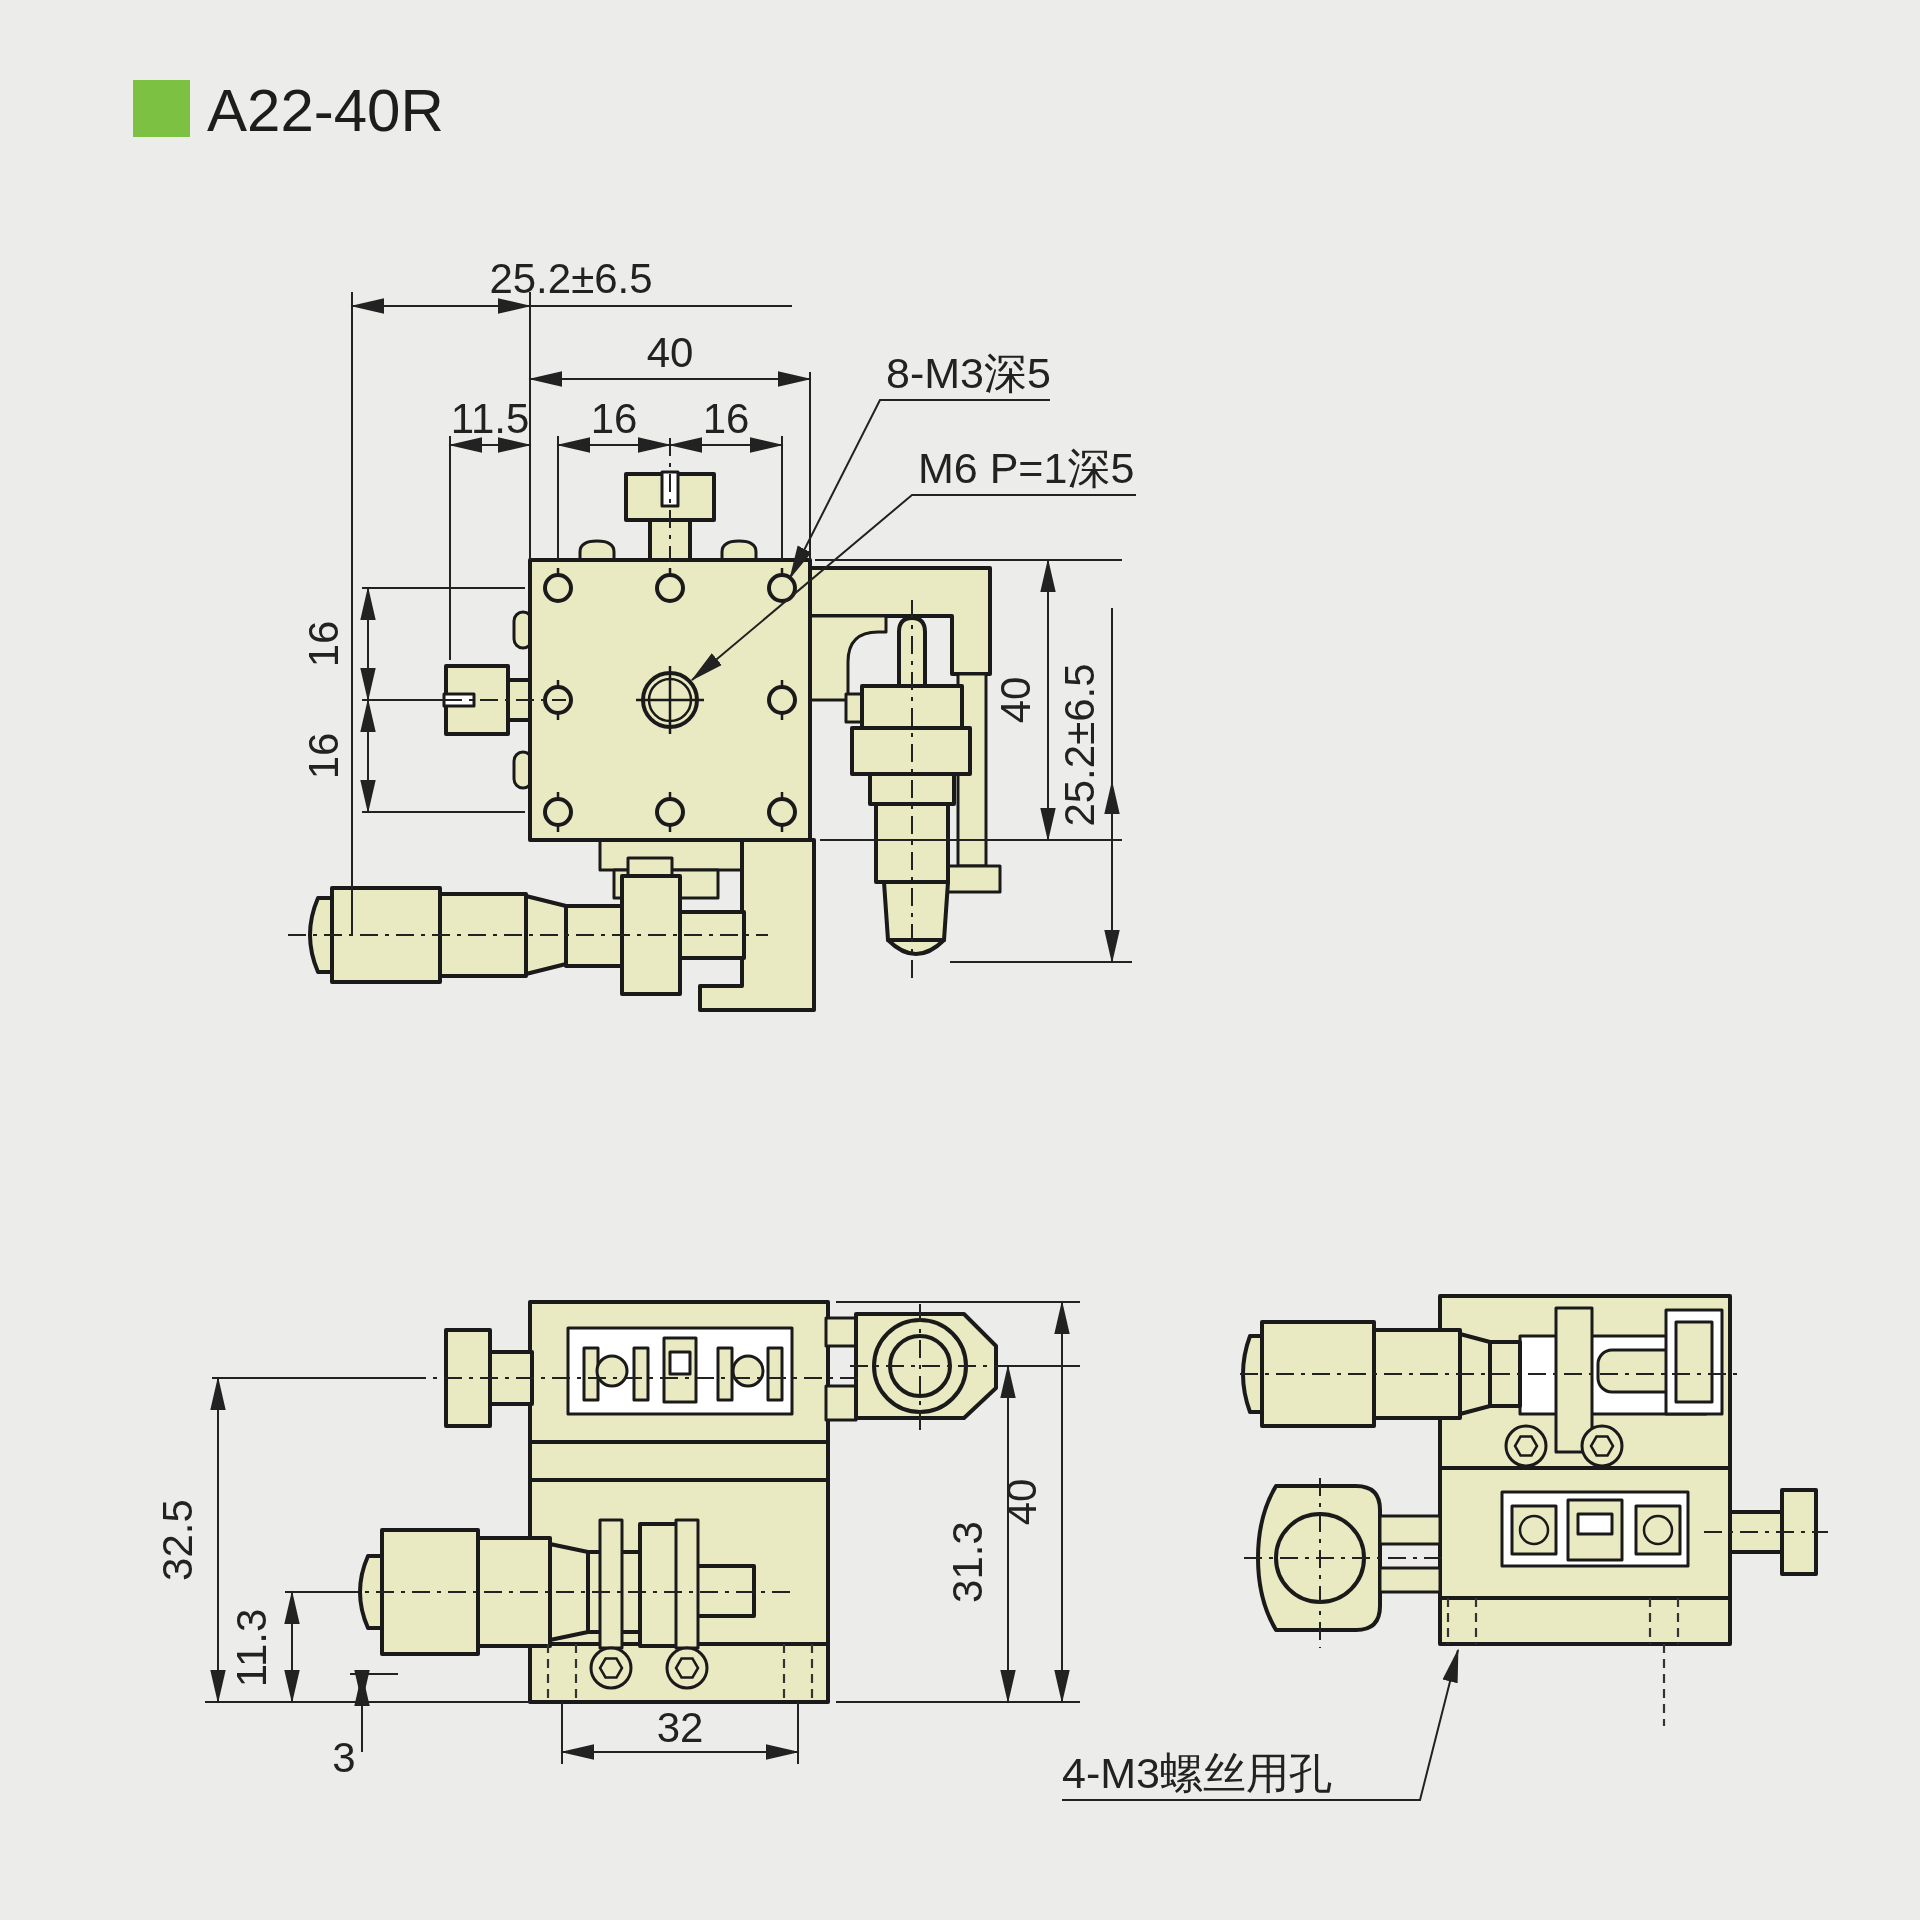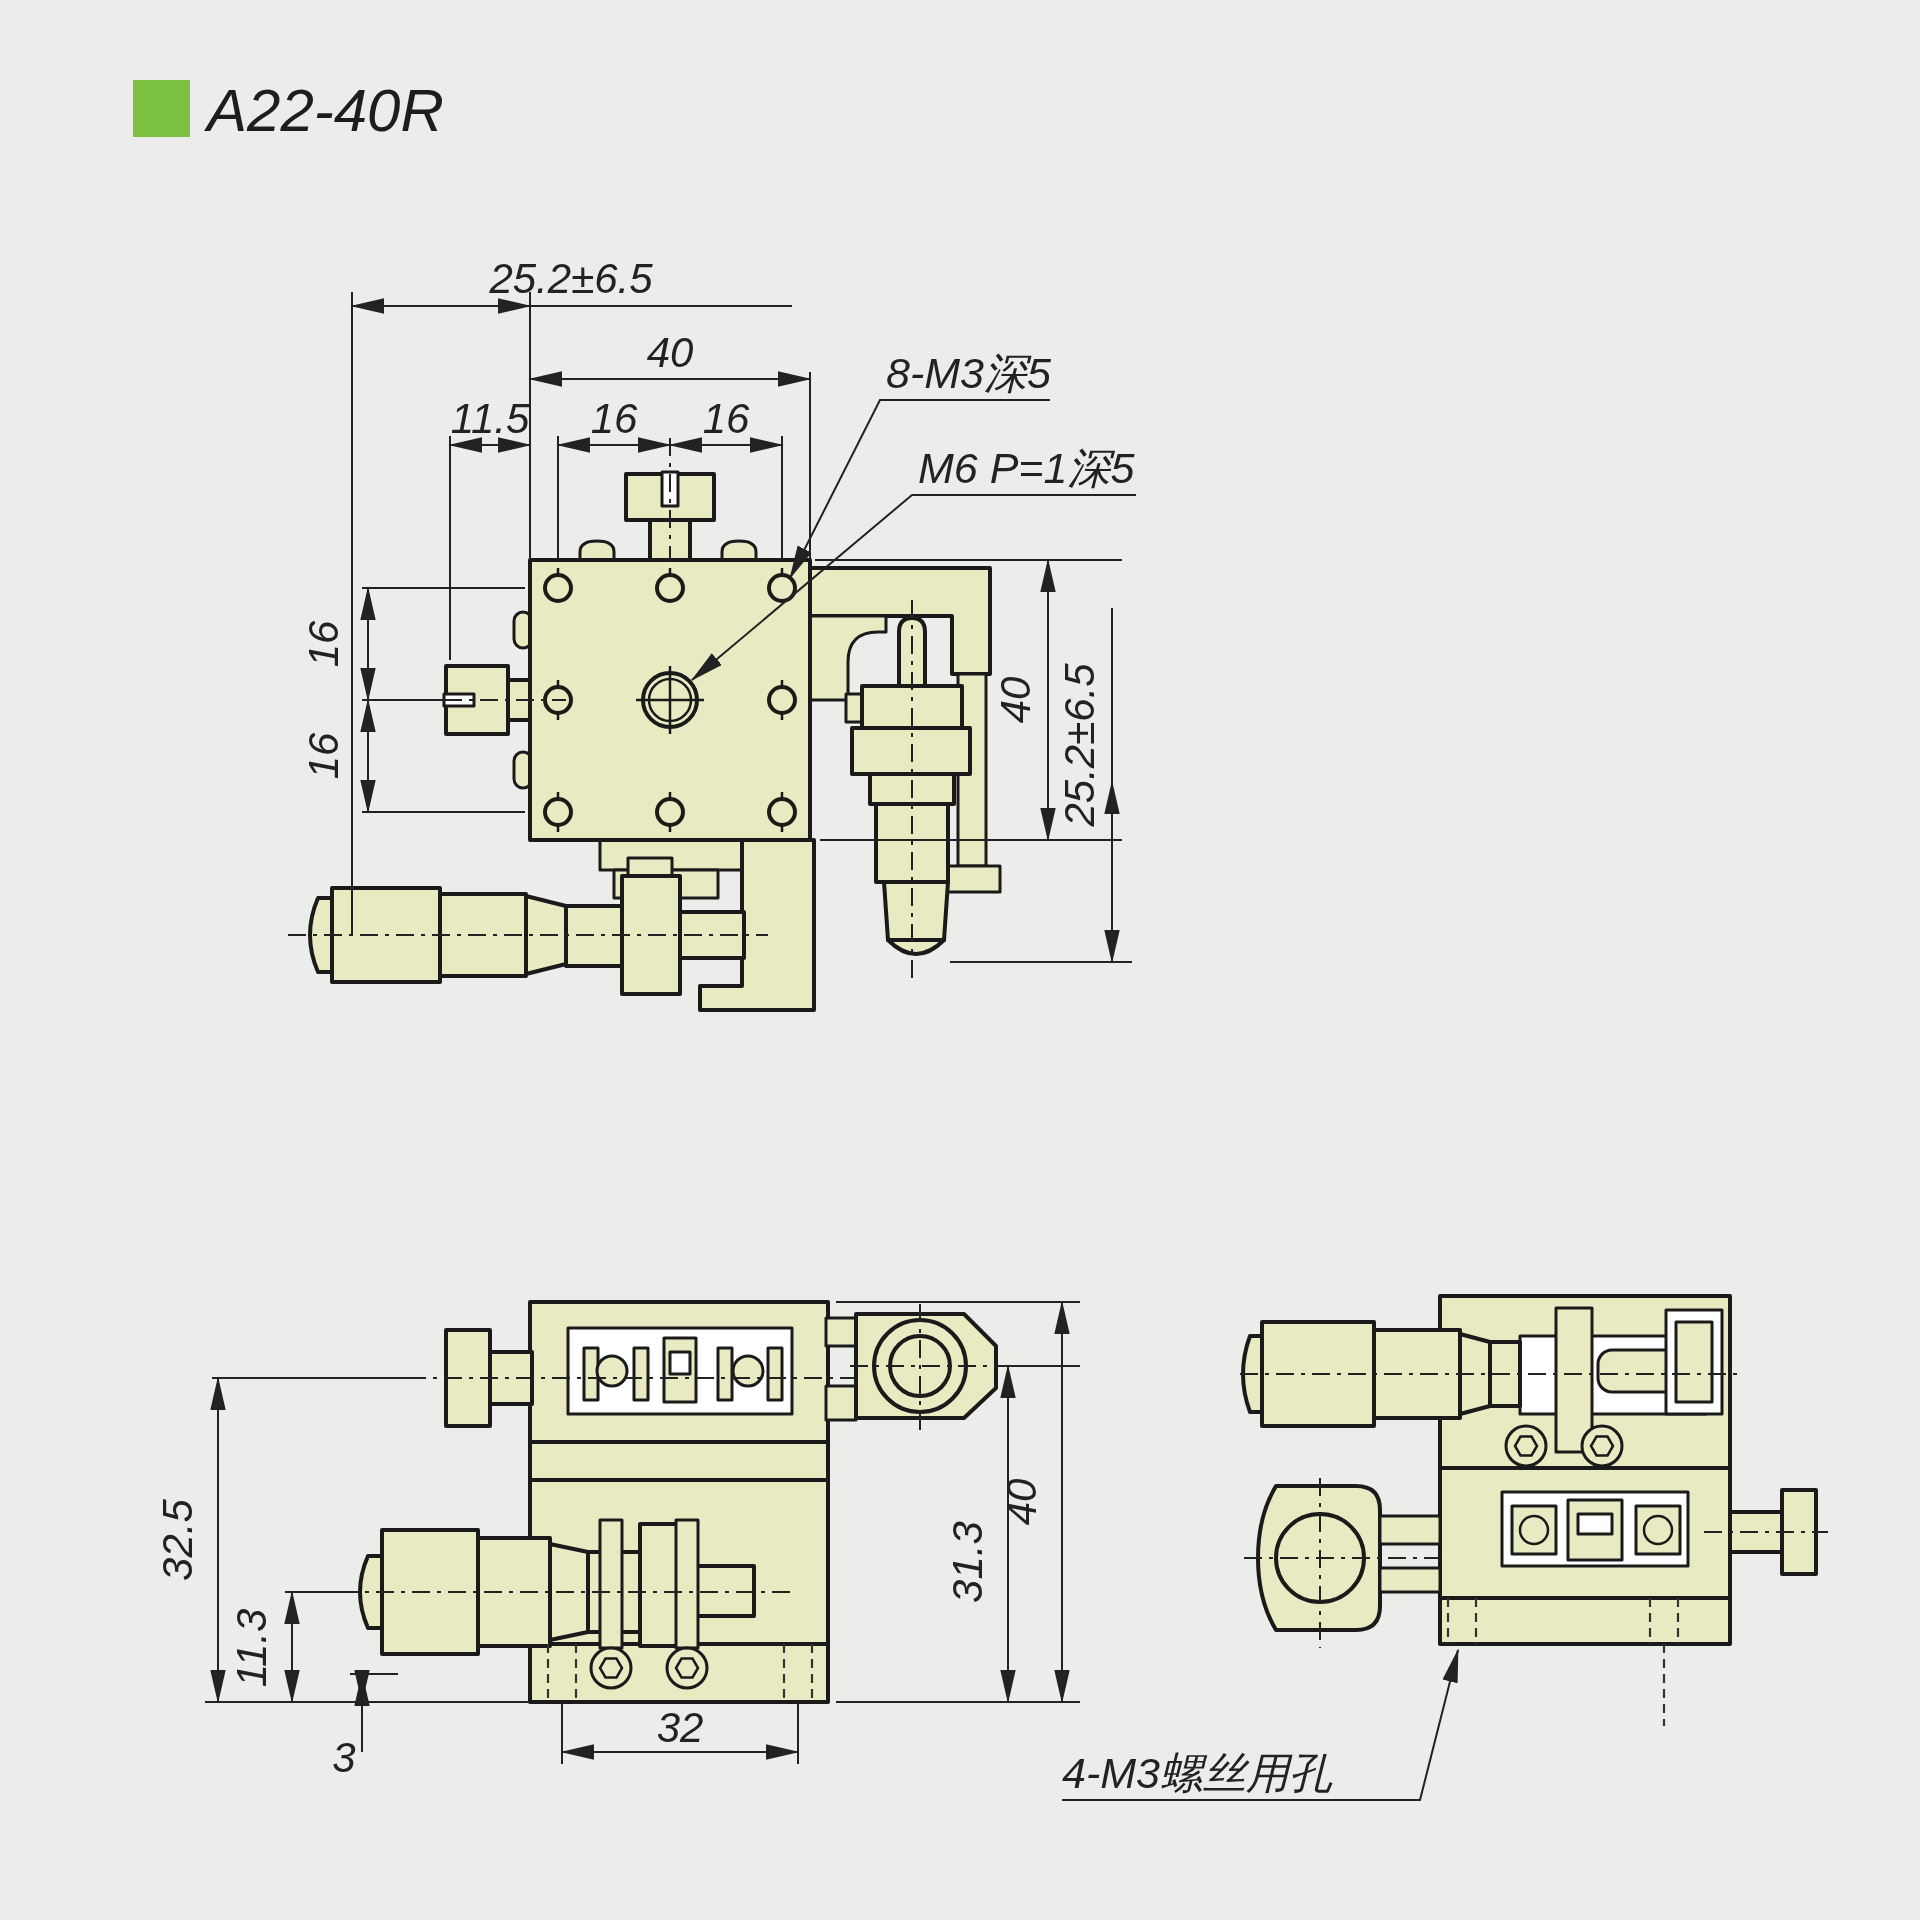--- a/index.html
+++ b/index.html
@@ -1,16 +1,16 @@
 <!DOCTYPE html>
 <html style="--bg: #ECECEA; --accent: #7CC142; --body-fill: #EAEAC2; --line: #1a1a1a;"><head>
 <meta charset="utf-8">
 <style>
   html,body{margin:0;padding:0;background:var(--bg,#ECECEA);}
-  .stage{width:1920px;height:1920px;position:relative;background:var(--bg,#ECECEA);overflow:hidden;font-style:italic;}
+  .stage{width:1920px;height:1920px;position:relative;background:var(--bg,#ECECEA);overflow:hidden;}
   svg{display:block;}
   .outline{fill:var(--body-fill,#EAEAC2);stroke:var(--line,#1a1a1a);stroke-width:4;stroke-linejoin:round;}
   .outline3{fill:var(--body-fill,#EAEAC2);stroke:var(--line,#1a1a1a);stroke-width:3;stroke-linejoin:round;}
   .white{fill:#ffffff;stroke:var(--line,#1a1a1a);stroke-width:3;stroke-linejoin:round;}
   .hole{fill:none;stroke:var(--line,#1a1a1a);stroke-width:4;}
   .hole2{fill:none;stroke:var(--line,#1a1a1a);stroke-width:2.5;}
   .thin{fill:none;stroke:var(--line,#1a1a1a);stroke-width:2.5;}
   .dim{fill:none;stroke:#222;stroke-width:2;}
   .cl{fill:none;stroke:#222;stroke-width:2;stroke-dasharray:18 7 4 7;}
   .dsh{fill:none;stroke:#333;stroke-width:2.2;stroke-dasharray:9 6;}

